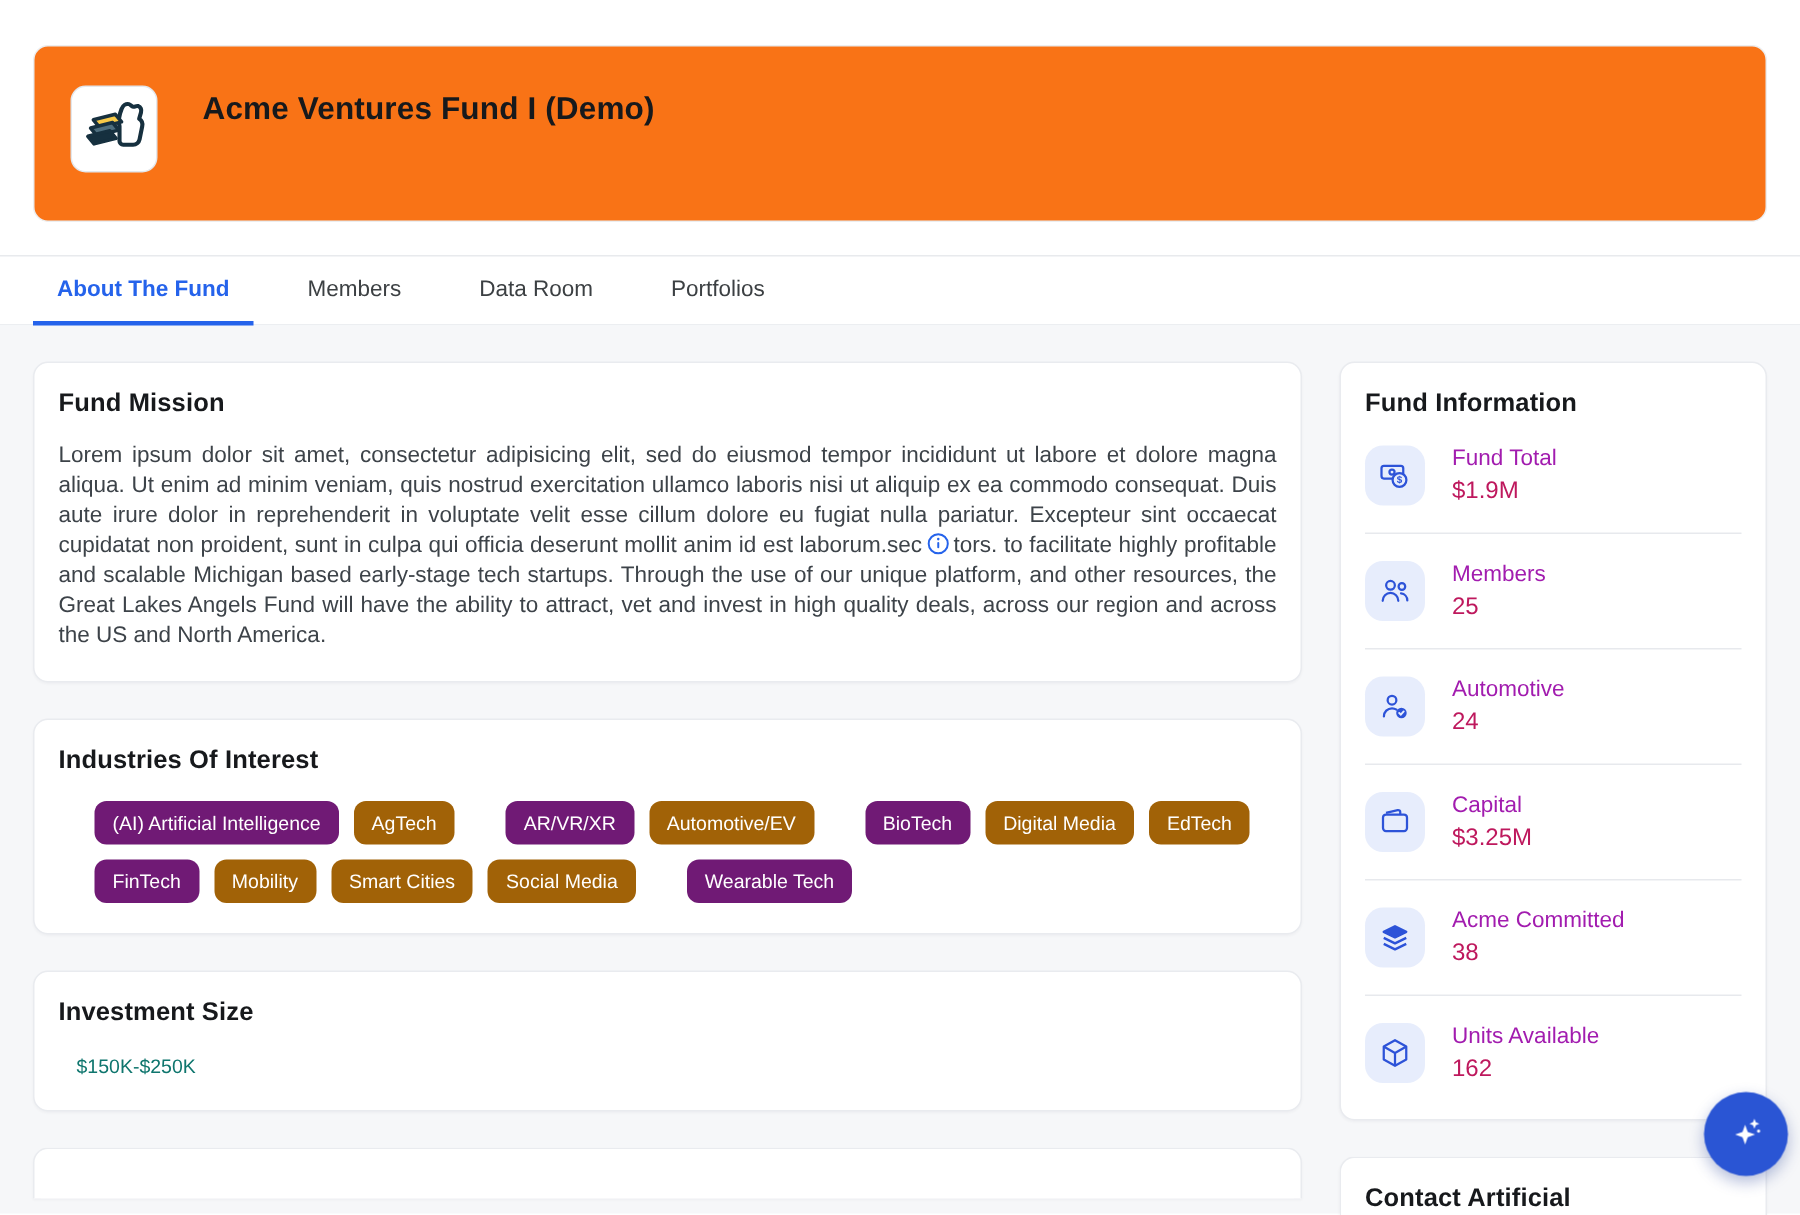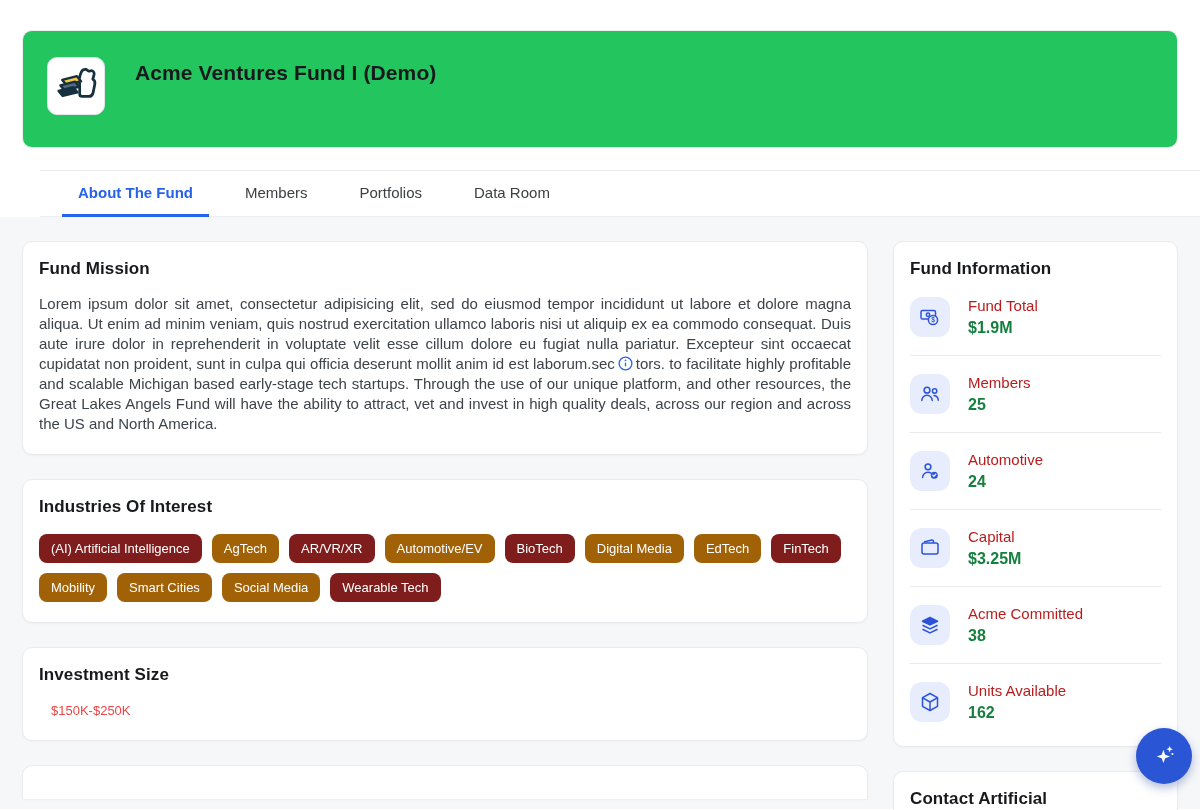--- a/index.html
+++ b/index.html
@@ -1,64 +1,64 @@
 <!DOCTYPE html>
 <html><head>
 <meta charset="utf-8">
 <style>
   * { margin:0; padding:0; box-sizing:border-box; }
   html,body { width:1200px; height:810px; overflow:hidden; background:#ffffff;
     font-family:"Liberation Sans","DejaVu Sans",sans-serif; color:#1f2328; }
 
   
   .page-top { padding:30px 22px 0 22px; background:#ffffff; }
-  .fund-header { background:#22c55e; border:1px solid #eceef0; border-radius:10px;
+  .fund-header { background:#f97316; border:1px solid #eceef0; border-radius:10px;
     height:118px; display:flex; align-items:flex-start; padding:26px 24px; gap:30px; }
   .logo-tile { width:58px; height:58px; background:#ffffff; border:1px solid #e3e7ec;
     border-radius:10px; display:flex; align-items:center; justify-content:center; flex:none; }
   .fund-title { font-size:21px; font-weight:700; color:#17191c; letter-spacing:.1px; margin-top:4px; }
 
   
   .tabbar { margin-top:22px; border-top:1px solid #e8eaed; border-bottom:1px solid #eceef1;
-    background:#ffffff; padding:0 22px; display:flex; gap:20px; height:47px;margin-left:40px; }
+    background:#ffffff; padding:0 22px; display:flex; gap:20px; height:47px; }
   .tab { display:flex; align-items:center; padding:0 16px; font-size:15px; font-weight:500;
     color:#3c4043; cursor:pointer; border-bottom:3px solid transparent; margin-bottom:-1px; }
   .tab.active { color:#2563eb; font-weight:700; border-bottom-color:#2563eb; }
 
   
   .content { background:#f6f7f9; padding:24px 22px; display:flex; gap:25px;
     height:592px; align-items:flex-start; }
   .main-col { width:846px; flex:none; }
   .side-col { width:285px; flex:none; }
   .card { background:#ffffff; border:1px solid #e9ebef; border-radius:10px;
     box-shadow:0 1px 2px rgba(16,24,40,.04); padding:17px 16px 20px 16px; margin-bottom:24px; }
   .card h2 { font-size:17px; font-weight:700; color:#17191c; letter-spacing:.1px; }
 
   .mission-text { margin-top:15px; font-size:15px; line-height:20px; color:#3d4349;
     text-align:justify; }
   .info-icon { display:inline-flex; vertical-align:-2px; margin:0 3px; cursor:pointer; }
 
   .tag-wrap { margin-top:17px; display:flex; flex-wrap:wrap; gap:10px 10px; }
   .tag { color:#ffffff; font-size:13px; line-height:1; padding:8px 12px; border-radius:8px;
     white-space:nowrap; }
-  .tag.blue { background:#7f1d1d; }
+  .tag.blue { background:#701a75;margin-left:24px; }
   .tag.dark { background:#a16207; }
 
-  .inv-size-value { margin:18px 0 2px 12px; font-size:13px; color:#ef4444; }
+  .inv-size-value { margin:18px 0 2px 12px; font-size:13px; color:#0f766e; }
   .card.cut { margin-bottom:0; border-bottom:none; border-radius:10px 10px 0 0; padding-bottom:16px; }
 
   
   .stat-list { margin-top:16px; }
   .stat-row { display:flex; align-items:center; gap:18px; padding:18px 0; border-bottom:1px solid #e7e9ed; }
   .stat-row:first-child { padding-top:2px; }
   .stat-row:last-child { border-bottom:none; padding-bottom:4px; }
   .stat-icon { width:40px; height:40px; border-radius:12px; background:#e7edfc; flex:none;
     display:flex; align-items:center; justify-content:center; }
-  .stat-label { font-size:15px; color:#b91c1c; }
-  .stat-value { font-size:16px; font-weight:700; color:#15803d; margin-top:5px; }
+  .stat-label { font-size:15px; color:#a21caf; }
+  .stat-value { font-size:16px; font-weight:400; color:#be185d; margin-top:5px; }
 
   
   .fab { position:fixed; right:8px; bottom:26px; width:56px; height:56px; border-radius:50%;
     background:#2a55d4; display:flex; align-items:center; justify-content:center;
     box-shadow:0 4px 10px rgba(37,63,150,.35); cursor:pointer; border:none; }
 </style>
 </head>
 <body>
 
 <div class="page-top">
@@ -73,22 +73,22 @@
         </svg>
       </span>
     </div>
     <div class="fund-title">Acme Ventures Fund I (Demo)</div>
   </div>
 </div>
 
 <nav class="tabbar">
   <div class="tab active">About The Fund</div>
   <div class="tab">Members</div>
+  <div class="tab">Data Room</div>
   <div class="tab">Portfolios</div>
-  <div class="tab">Data Room</div>
 </nav>
 
 <div class="content">
 
   <div class="main-col">
 
     <section class="card">
       <h2>Fund Mission</h2>
       <p class="mission-text"><span>Lorem ipsum dolor sit amet, consectetur adipisicing elit, sed do eiusmod tempor incididunt ut labore et dolore magna aliqua. Ut enim ad minim veniam, quis nostrud exercitation ullamco laboris nisi ut aliquip ex ea commodo consequat. Duis aute irure dolor in reprehenderit in voluptate velit esse cillum dolore eu fugiat nulla pariatur. Excepteur sint occaecat cupidatat non proident, sunt in culpa qui officia deserunt mollit anim id est laborum.sec</span><span class="info-icon">
             <svg width="15" height="15" viewBox="0 0 16 16">

